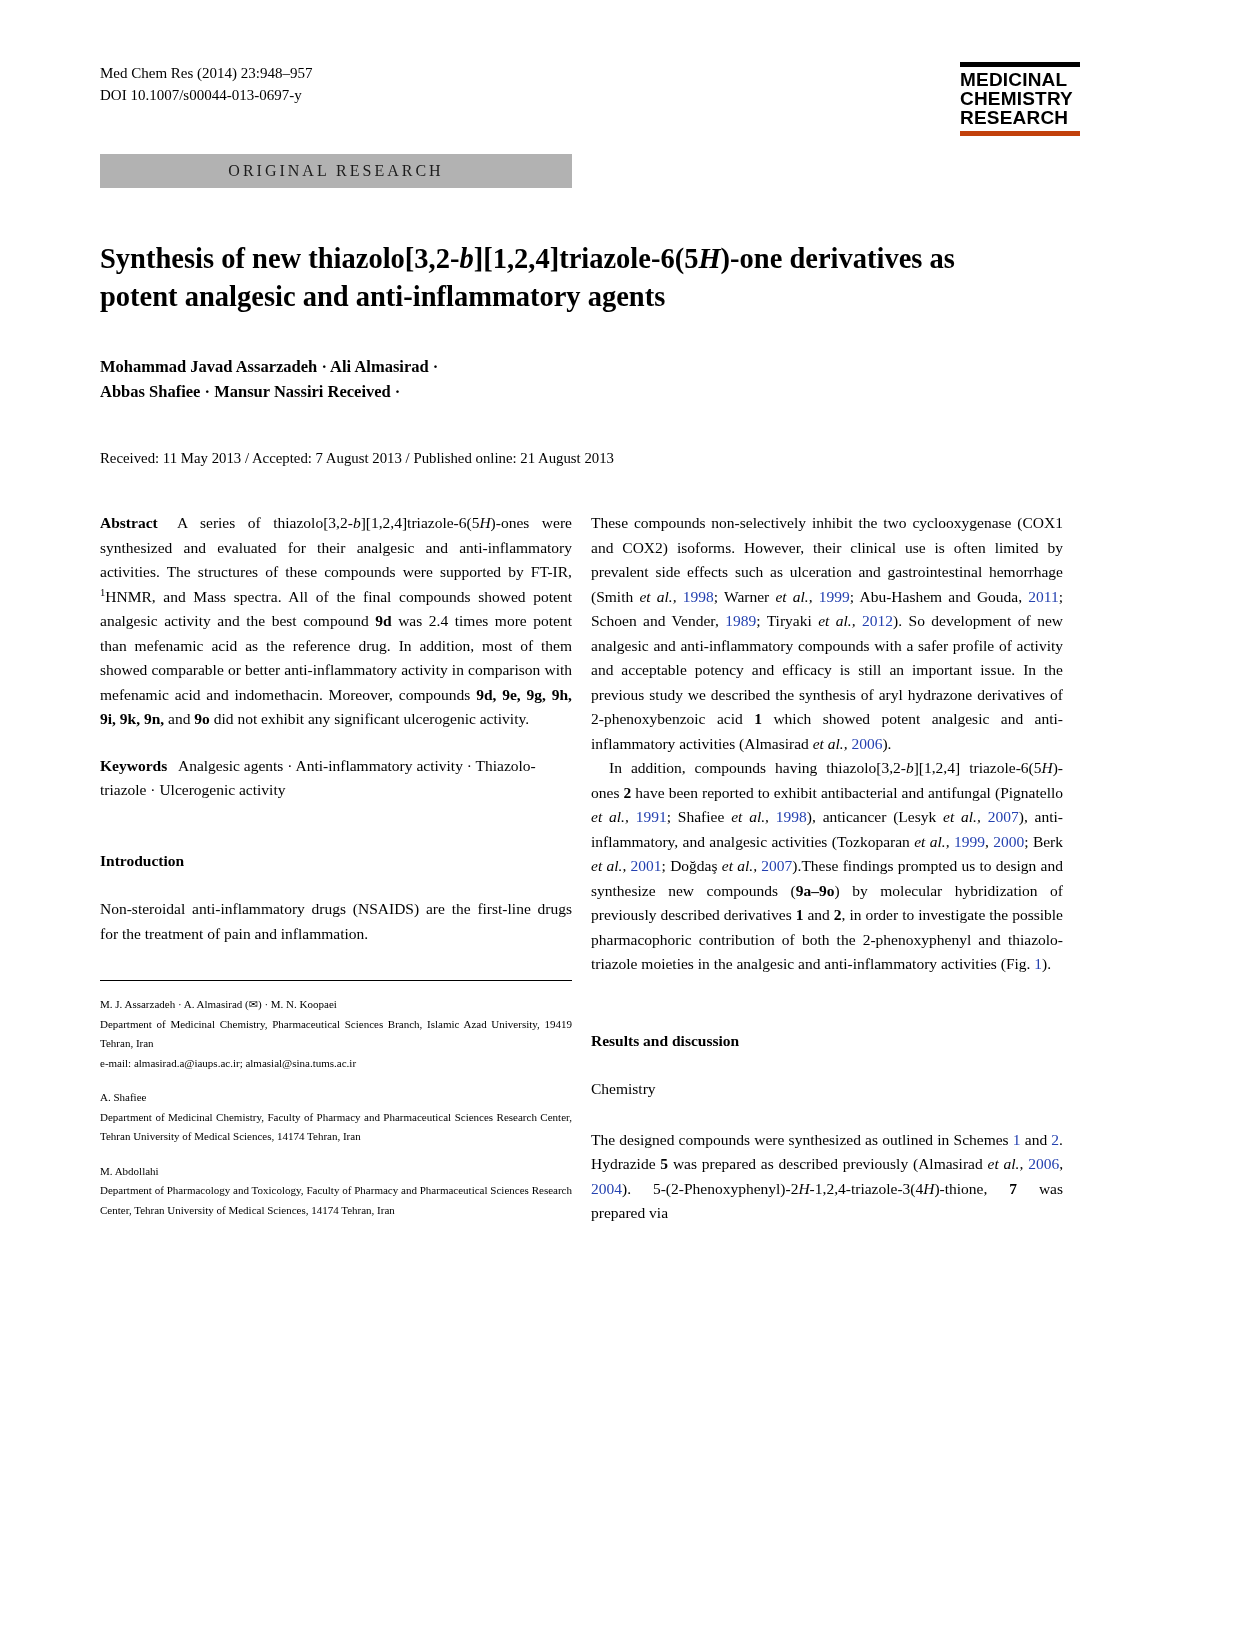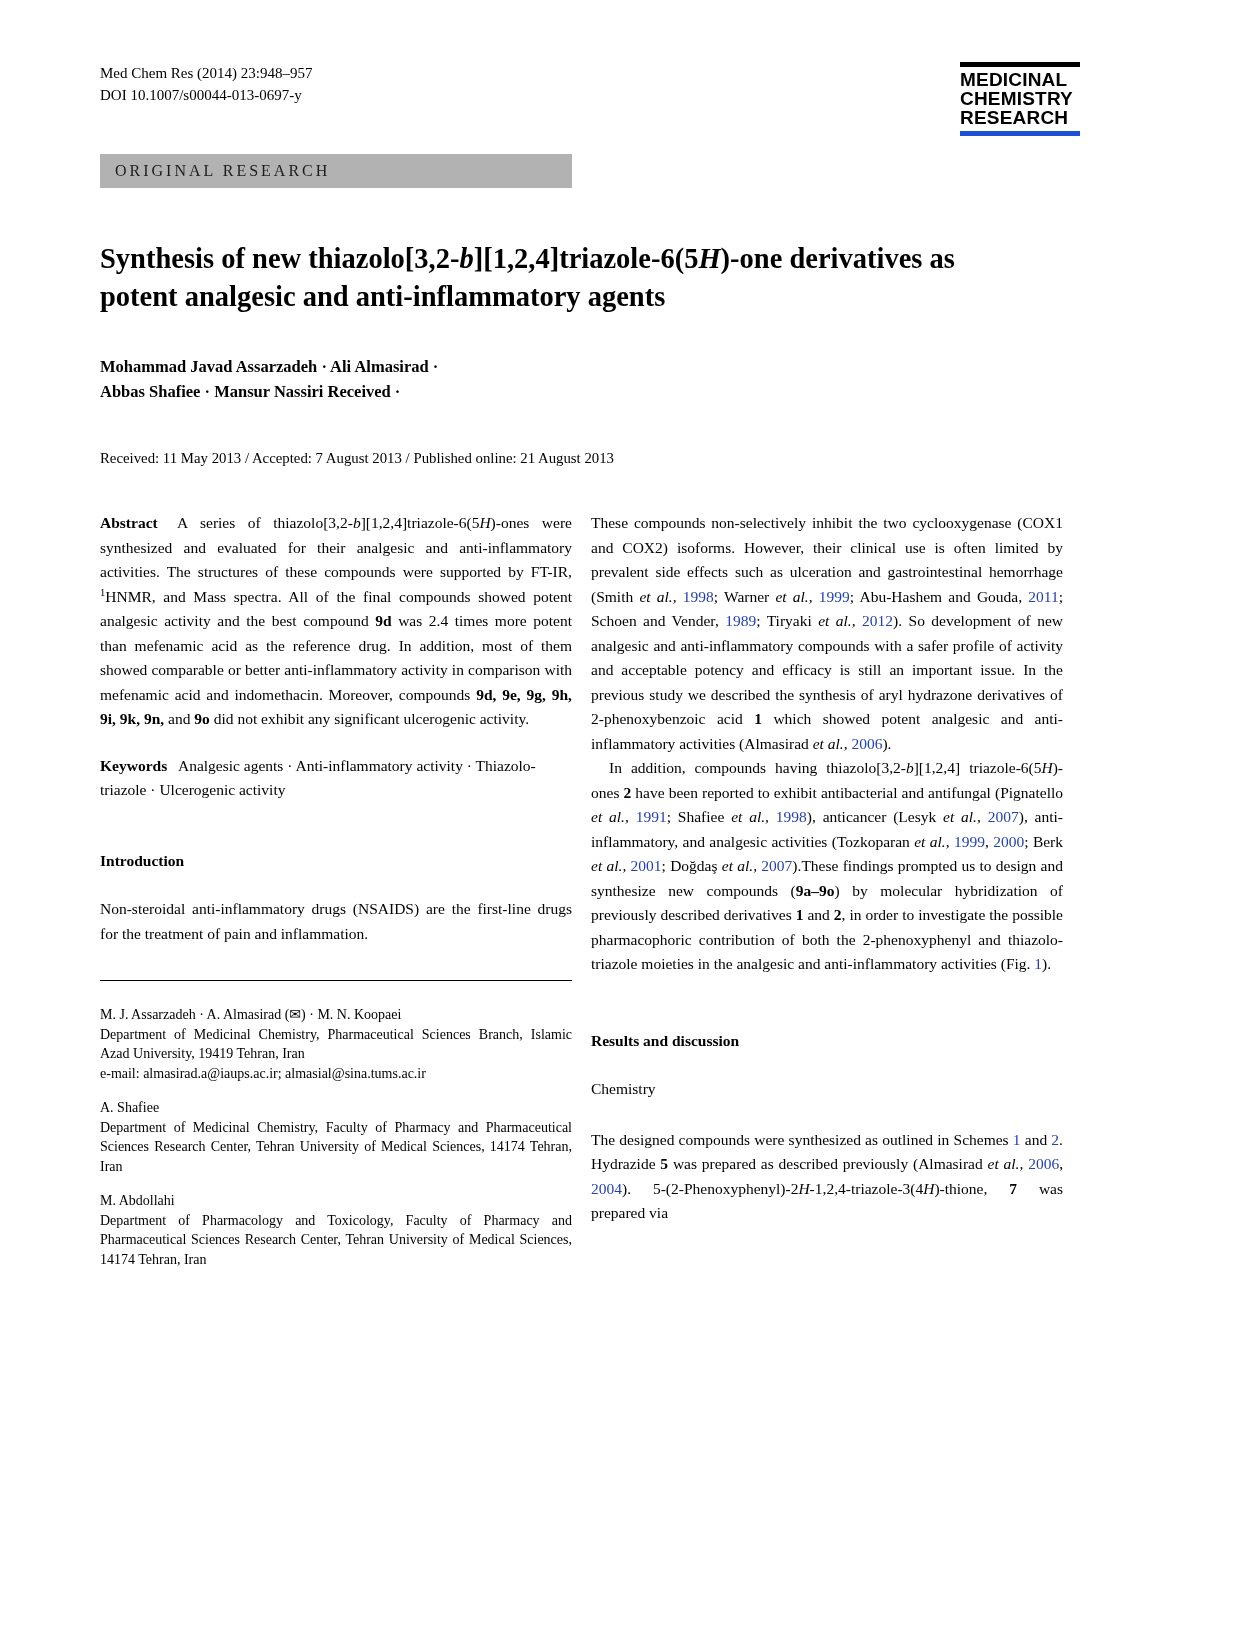--- a/index.html
+++ b/index.html
@@ -12,38 +12,39 @@
     font-family:"Liberation Serif", serif;
     color:#000;
     overflow:hidden;
   }
   
   .header-row{display:flex;justify-content:space-between;align-items:flex-start;}
   .header-left{font-size:15px;line-height:22px;}
   .logo{
     width:120px;
     border-top:5px solid #000;
-    border-bottom:5px solid #1d4ed8;
+    border-bottom:5px solid #c2410c;
     padding:3px 0 4px 0;
     font-family:"Liberation Sans", sans-serif;
     font-weight:bold;
     font-size:19px;
     line-height:19px;
     letter-spacing:0.2px;
     text-align:left;
   }
   .banner{
     margin-top:18px;
     width:472px;
     box-sizing:border-box;
     background:var(--banner-bg,#b2b2b2);
     color:#1c1c1c;
     font-size:16px;
     letter-spacing:3px;
     padding:8px 15px;
+    text-align:center;
   }
   
   h1.title{
     margin:52px 0 0 0;
     width:930px;
     font-size:28.5px;
     line-height:38px;
     font-weight:bold;
     font-family:Liberation Serif, serif;
   }
@@ -61,22 +62,22 @@
   .rc-h2{margin-top:52px !important;}
   
   .seg-b{font-weight:bold;}
   .seg-i{font-style:italic;}
   .seg-l{color:var(--link-color,#2441b0);}
   sup.seg-sup{font-size:0.68em;line-height:0;}
   
   .footnotes{
     margin-top:34px;
     border-top:1px solid #000;
-    padding-top:24px;
-    font-size:14px;
+    padding-top:14px;
+    font-size:11px;
     line-height:19.5px;
     text-align:left;
   }
   .fn-block{margin-bottom:15px;}
   .fn-names{margin:0;}
   .fn-addr,.fn-email{margin:0;}
   
   .springer{
     position:absolute;
     left:100px;top:1478px;

